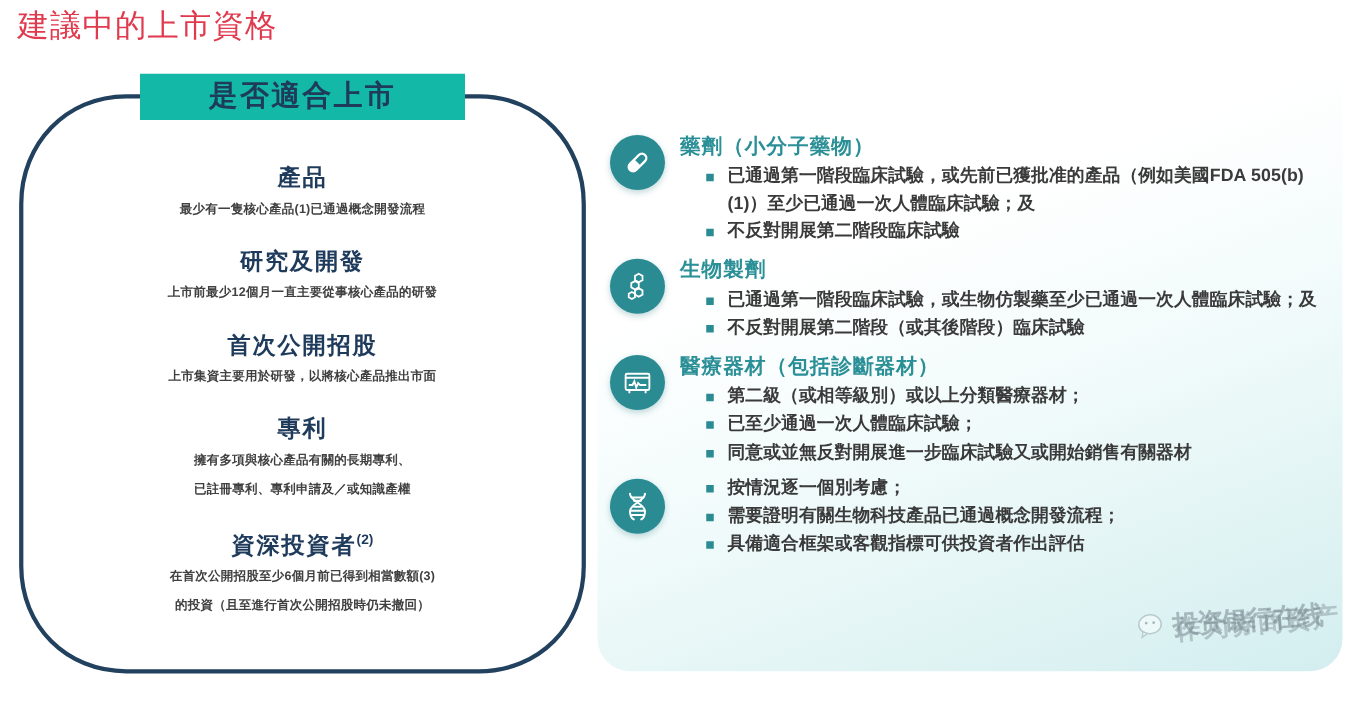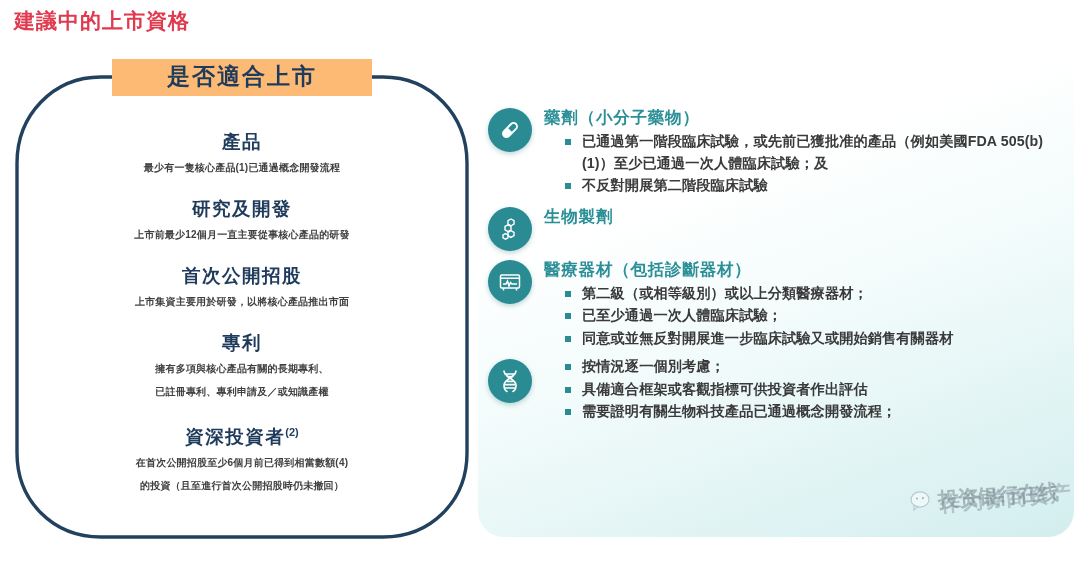--- a/index.html
+++ b/index.html
@@ -14,22 +14,22 @@
     font-family: "Liberation Sans", "DejaVu Sans", sans-serif;
     background: #ffffff;
     position: relative;
   }
 
   
   .slide-title {
     position: absolute;
     left: 14px;
     top: 4px;
-    font-size: 21px;
-    font-weight: bold;
+    font-size: 25px;
+    font-weight: normal;
     color: #e03a4e;
     letter-spacing: 1px;
     line-height: 34px;
   }
 
   
   .left-panel {
     position: absolute;
     left: 13px;
     top: 73px;
@@ -49,21 +49,21 @@
   .left-heading {
     position: absolute;
     left: 0;
     top: -14px;
     width: 100%;
     text-align: center;
     font-size: 23px;
     font-weight: bold;
     color: #1f3b5c;
     letter-spacing: 2px;
-    background: #fdba74;
+    background: #14b8a6;
     padding: 2px 0 4px 0;
     width: 260px;
     left: 99px;
   }
 
   .left-body {
     position: absolute;
     left: 0;
     top: 56px;
     width: 100%;
@@ -266,21 +266,21 @@
     </div>
 
     <div class="lblock">
       <div class="lblock-title"><span>專利</span></div>
       <div class="lblock-line">擁有多項與核心產品有關的長期專利、</div>
       <div class="lblock-line">已註冊專利、專利申請及／或知識產權</div>
     </div>
 
     <div class="lblock">
       <div class="lblock-title"><span>資深投資者</span><sup>(2)</sup></div>
-      <div class="lblock-line">在首次公開招股至少6個月前已得到相當數額(4)</div>
+      <div class="lblock-line">在首次公開招股至少6個月前已得到相當數額(3)</div>
       <div class="lblock-line">的投資（且至進行首次公開招股時仍未撤回）</div>
     </div>
 
   </div>
 </div>
 
 <div class="right-panel">
 
 
   <div class="sections">
@@ -319,20 +319,30 @@
               <polygon points="14,3 17,4.7 17,8.1 14,9.8 11,8.1 11,4.7"></polygon>
               <polygon points="11,8.8 14,10.5 14,13.9 11,15.6 8,13.9 8,10.5"></polygon>
               <polygon points="14,14.6 17,16.3 17,19.7 14,21.4 11,19.7 11,16.3"></polygon>
               <polygon points="8.5,17.6 11,19 11,21.8 8.5,23.2 6,21.8 6,19"></polygon>
             </g>
           </svg>
         </div>
       </div>
       <div class="section-body">
         <div class="section-title">生物製劑</div>
+        <div class="bullets">
+          <div class="bullet">
+            <span class="bullet-mark"></span>
+            <span class="bullet-text">已通過第一階段臨床試驗，或生物仿製藥至少已通過一次人體臨床試驗；及</span>
+          </div>
+          <div class="bullet">
+            <span class="bullet-mark"></span>
+            <span class="bullet-text">不反對開展第二階段（或其後階段）臨床試驗</span>
+          </div>
+        </div>
       </div>
     </div>
 
     <div class="section">
       <div class="icon-wrap">
         <div class="icon-circle">
           <svg width="26" height="26" viewBox="0 0 26 26">
             <g fill="none" stroke="#ffffff" stroke-width="1.5">
               <rect x="3.5" y="6" width="19" height="13" rx="1.2"></rect>
               <line x1="3.5" y1="9.2" x2="22.5" y2="9.2"></line>
@@ -379,25 +389,25 @@
         </div>
       </div>
       <div class="section-body">
         <div class="bullets">
           <div class="bullet">
             <span class="bullet-mark"></span>
             <span class="bullet-text">按情況逐一個別考慮；</span>
           </div>
           <div class="bullet">
             <span class="bullet-mark"></span>
+            <span class="bullet-text">需要證明有關生物科技產品已通過概念開發流程；</span>
+          </div>
+          <div class="bullet">
+            <span class="bullet-mark"></span>
             <span class="bullet-text">具備適合框架或客觀指標可供投資者作出評估</span>
-          </div>
-          <div class="bullet">
-            <span class="bullet-mark"></span>
-            <span class="bullet-text">需要證明有關生物科技產品已通過概念開發流程；</span>
           </div>
         </div>
       </div>
     </div>
 
   </div>
 
   <div class="wm-text2">作为券商资产</div>
 
   <div class="watermark">

